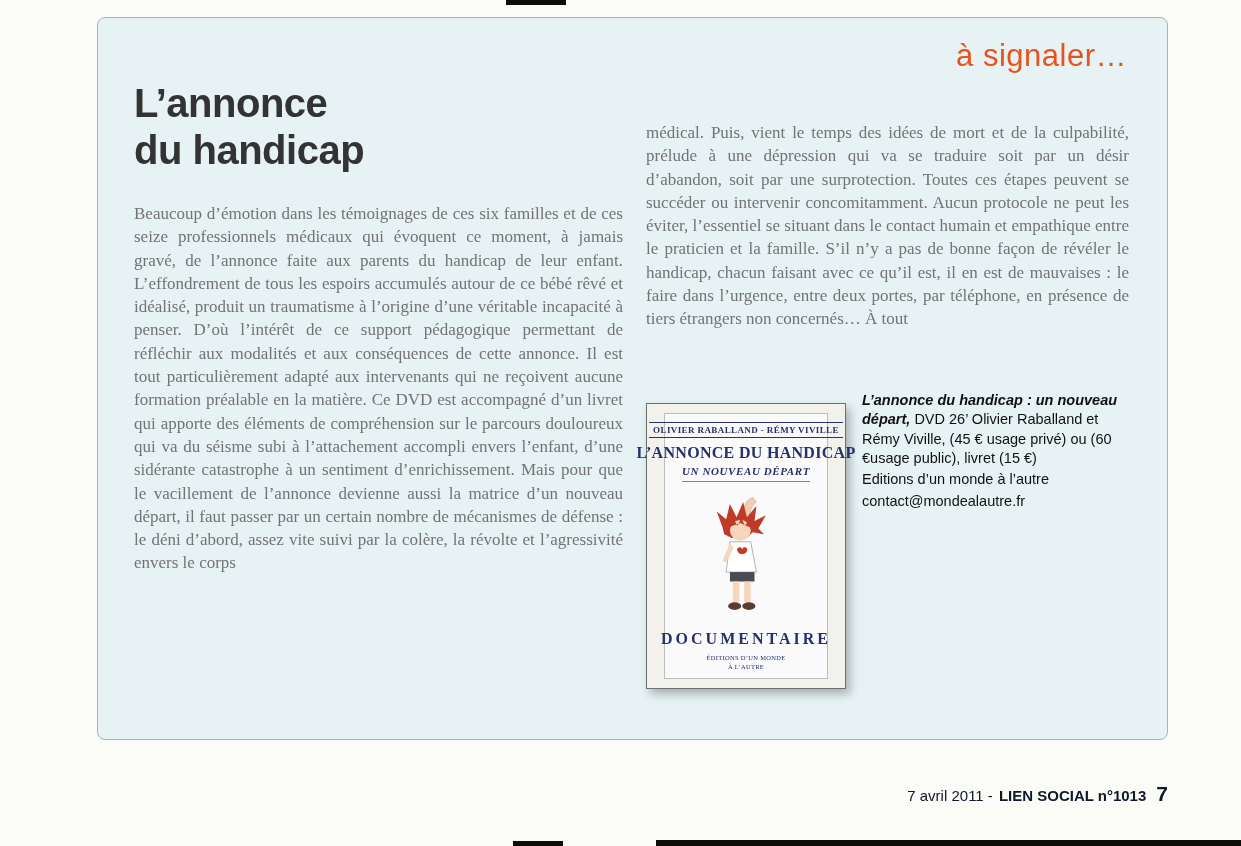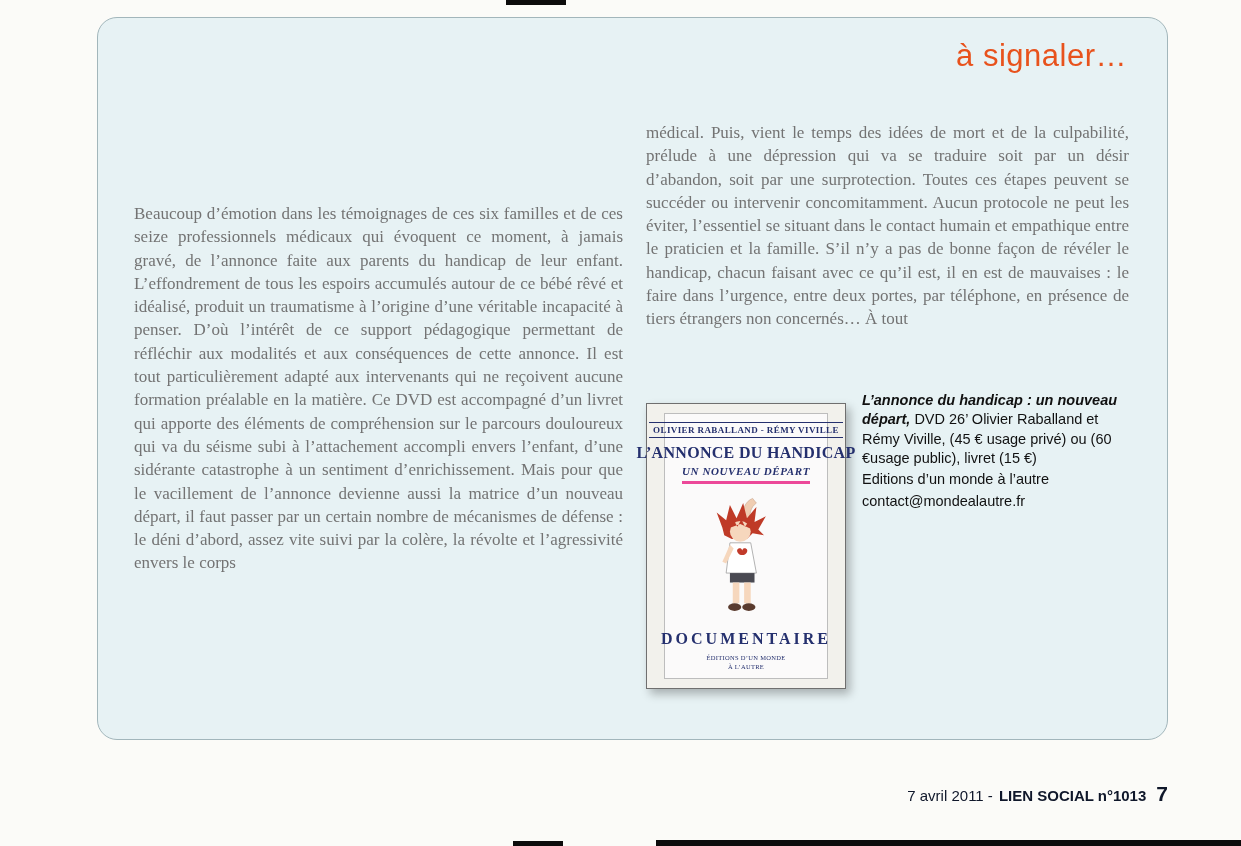--- a/index.html
+++ b/index.html
@@ -12,21 +12,21 @@
     overflow: hidden;
     color: #151515;
   }
 
   .panel {
     position: absolute;
     left: 97px; top: 17px;
     width: 1071px; height: 723px;
     background: #e7f2f4;
     border: 1px solid #a2b6bb;
-    border-radius: 20px;
+    border-radius: 8px;
   }
 
   .badge {
     position: absolute;
     top: 20px; right: 40px;
     font-family: "Liberation Sans", sans-serif;
     font-size: 31px;
     color: #e8521c;
     letter-spacing: 0.5px;
   }
@@ -86,21 +86,21 @@
     font-size: 16px; font-weight: bold;
     color: #25306e;
     white-space: nowrap;
     letter-spacing: 0.3px;
   }
   .dvd-subtitle {
     margin-top: 3px;
     font-size: 11px; font-weight: bold; font-style: italic;
     color: #25306e;
     letter-spacing: 0.6px;
-    border-bottom: 3px solid #ec4899;
+    border-bottom: 1px solid #ec4899;
     padding-bottom: 4px;
   }
   .dvd-art { flex: 1; width: 100%; display: flex; align-items: center; justify-content: center; }
   .dvd-genre {
     font-size: 16px; font-weight: bold;
     letter-spacing: 3px;
     color: #25306e;
     margin-bottom: 6px;
   }
   .dvd-publisher {
@@ -142,20 +142,24 @@
 </style>
 </head>
 <body>
 
 <div>
 
   <div class="panel">
 
     <div class="badge">à signaler…</div>
 
+    <div class="title">
+      <span>L’annonce</span><br>
+      <span>du handicap</span>
+    </div>
 
     <div class="col-left">
       <p class="body">Beaucoup d’émotion dans les témoignages de ces six familles et de ces seize professionnels médicaux qui évoquent ce moment, à jamais gravé, de l’annonce faite aux parents du handicap de leur enfant. L’effondrement de tous les espoirs accumulés autour de ce bébé rêvé et idéalisé, produit un traumatisme à l’origine d’une véritable incapacité à penser. D’où l’intérêt de ce support pédagogique permettant de réfléchir aux modalités et aux conséquences de cette annonce. Il est tout particulièrement adapté aux intervenants qui ne reçoivent aucune formation préalable en la matière. Ce DVD est accompagné d’un livret qui apporte des éléments de compréhension sur le parcours douloureux qui va du séisme subi à l’attachement accompli envers l’enfant, d’une sidérante catastrophe à un sentiment d’enrichissement. Mais pour que le vacillement de l’annonce devienne aussi la matrice d’un nouveau départ, il faut passer par un certain nombre de mécanismes de défense : le déni d’abord, assez vite suivi par la colère, la révolte et l’agressivité envers le corps</p>
     </div>
 
     <div class="col-right">
       <p class="body">médical. Puis, vient le temps des idées de mort et de la culpabilité, prélude à une dépression qui va se traduire soit par un désir d’abandon, soit par une surprotection. Toutes ces étapes peuvent se succéder ou intervenir concomitamment. Aucun protocole ne peut les éviter, l’essentiel se situant dans le contact humain et empathique entre le praticien et la famille. S’il n’y a pas de bonne façon de révéler le handicap, chacun faisant avec ce qu’il est, il en est de mauvaises : le faire dans l’urgence, entre deux portes, par téléphone, en présence de tiers étrangers non concernés… À tout</p>
 
       <div class="wrap-area">
 

